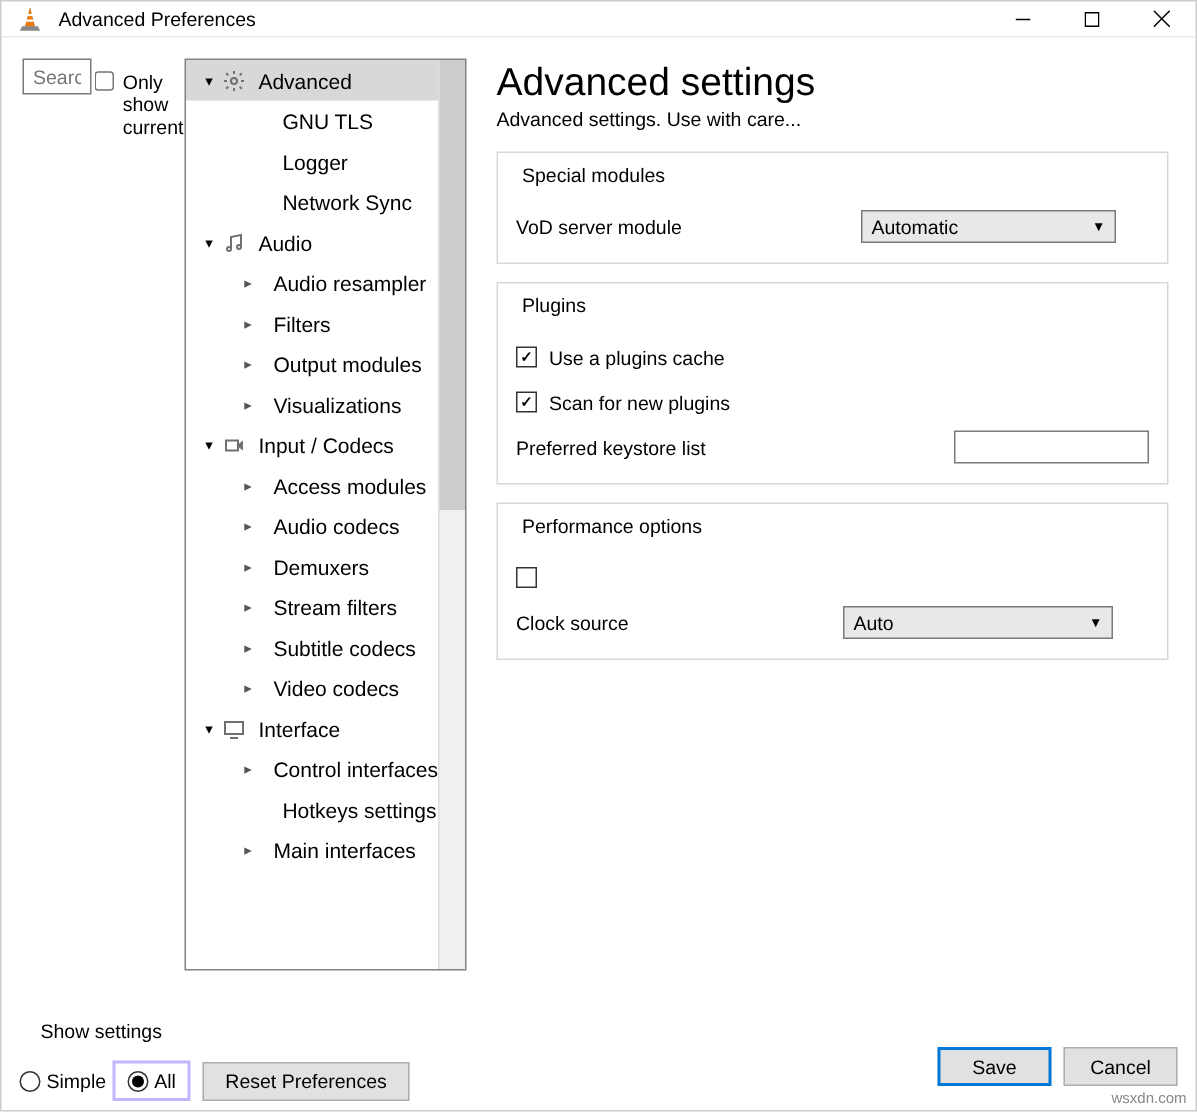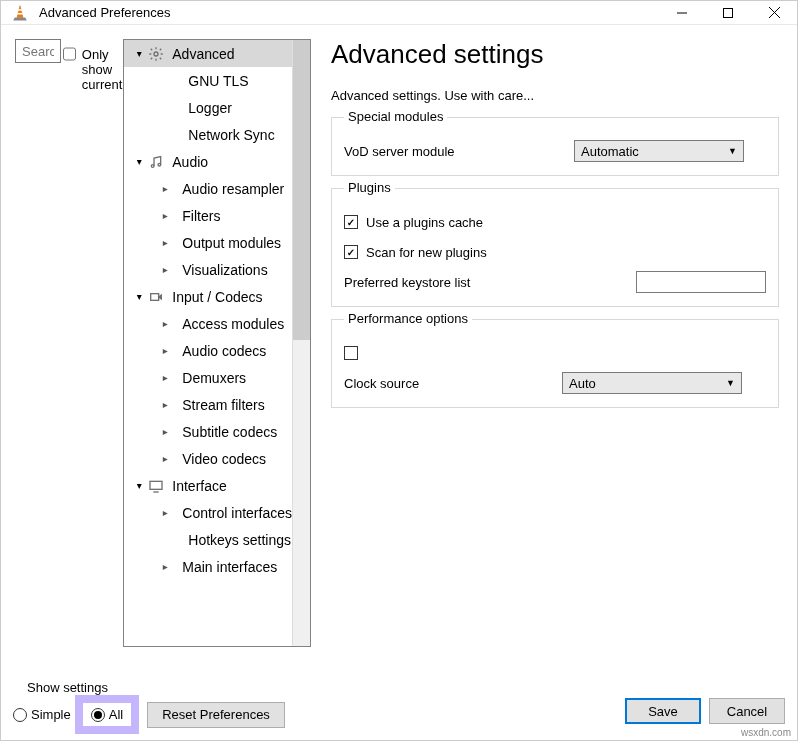--- a/index.html
+++ b/index.html
@@ -27,40 +27,40 @@
 .tree-item .label { margin-left: 6px; font-size: 14px; }
 .tree-item.lvl1 { padding-left: 8px; }
 .tree-item.lvl2 { padding-left: 34px; text-align: right; }
 .tree-item.lvl2 .chev { margin-right: 4px; }
 .tree-item.lvl2.noarrow { padding-left: 58px; }
 
 .tree-scroll { width: 18px; background: #f0f0f0; border-left: 1px solid #ddd; display: flex; flex-direction: column; }
 .tree-thumb { background: #ccc; height: 300px; margin-top: 0; }
 
 .right { flex: 1; padding: 0 4px 0 20px; }
-.h1 { font-size: 26px; font-weight: 400; margin-bottom: 18px; }
+.h1 { font-size: 26px; font-weight: 400; margin-bottom: 2px; }
 .desc { font-size: 13px; margin-bottom: 14px; }
 
-.fieldset { border: 1px solid #d8d8d8; margin-bottom: 12px; padding: 0 12px 12px 12px; position: relative; }
+.fieldset { border: 1px solid #d8d8d8; margin-bottom: 12px; padding: 16px 12px 12px 12px; position: relative; }
 .legend { position: relative; top: -9px; background: #fff; padding: 0 4px; font-size: 13px; display: inline-block; }
 .row { display: flex; align-items: center; margin-top: 6px; min-height: 24px; }
 .row .lbl { width: 230px; font-size: 13px; }
 .row .lbl.short { width: auto; }
 .select { flex: 1; max-width: 170px; height: 22px; border: 1px solid #7a7a7a; background: #e8e8e8; padding: 0 6px; font-size: 13px; display: flex; align-items: center; justify-content: space-between; cursor: pointer; }
 .select .arr { font-size: 9px; }
 .check { width: 14px; height: 14px; border: 1px solid #333; margin-right: 8px; display: flex; align-items: center; justify-content: center; font-size: 10px; font-weight: bold; }
 .textin { width: 130px; height: 22px; border: 1px solid #7a7a7a; margin-left: auto; }
 
 .bottom { position: absolute; bottom: 0; left: 0; right: 0; height: 66px; padding: 6px 12px; display: flex; align-items: flex-end; }
 .showset-lbl { position: absolute; top: 6px; left: 26px; font-size: 13px; }
 .radios { display: flex; align-items: center; }
 .radio { display: flex; align-items: center; margin-right: 4px; cursor: pointer; }
 .radio .r { width: 14px; height: 14px; border: 1px solid #333; border-radius: 50%; margin-right: 4px; display: flex; align-items: center; justify-content: center; }
 .radio .r.sel::after { content: ""; width: 8px; height: 8px; background: #000; border-radius: 50%; }
-.hl-box { border: 8px solid #c4b5fd; padding: 4px 8px; display: flex; align-items: center; margin-right: 8px; }
+.hl-box { border: 2px solid #c4b5fd; padding: 4px 8px; display: flex; align-items: center; margin-right: 8px; }
 
 .btn { height: 26px; padding: 0 14px; border: 1px solid #adadad; background: #e1e1e1; font-size: 13px; cursor: pointer; display: flex; align-items: center; justify-content: center; min-width: 76px; margin-left: 8px; margin-bottom: 10px;}
 .btn.primary { border: 2px solid #0078d7; background: #e1e1e1; }
 
 .watermark { position: absolute; right: 6px; bottom: 2px; font-size: 10px; color: #888; }
 </style>
 </head>
 <body>
 
 <div class="titlebar">

